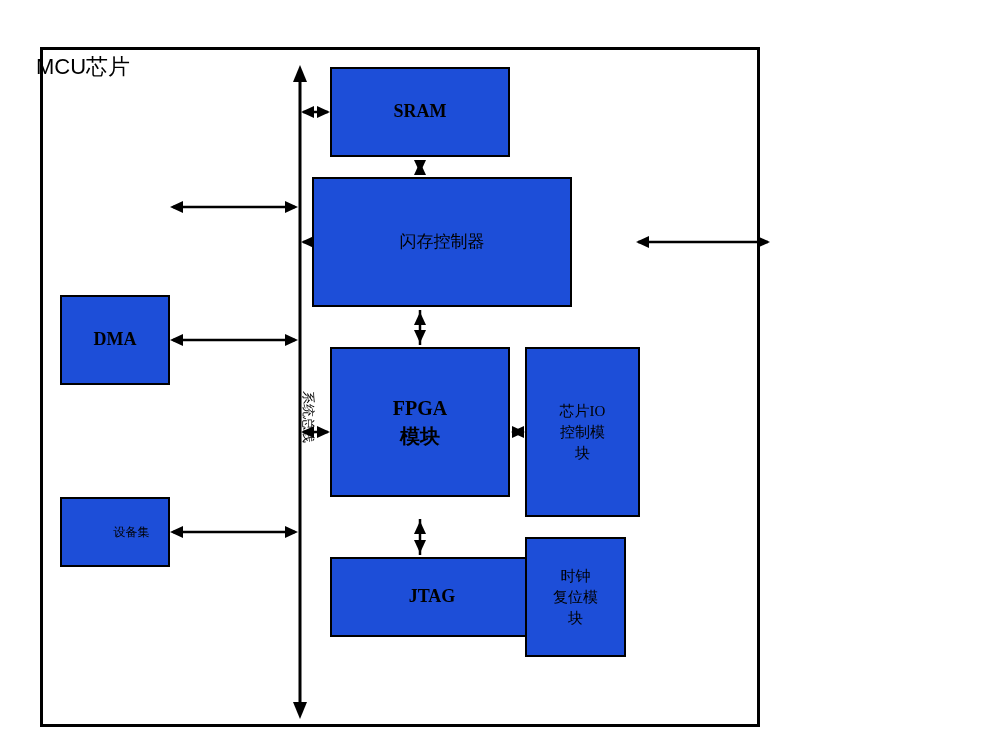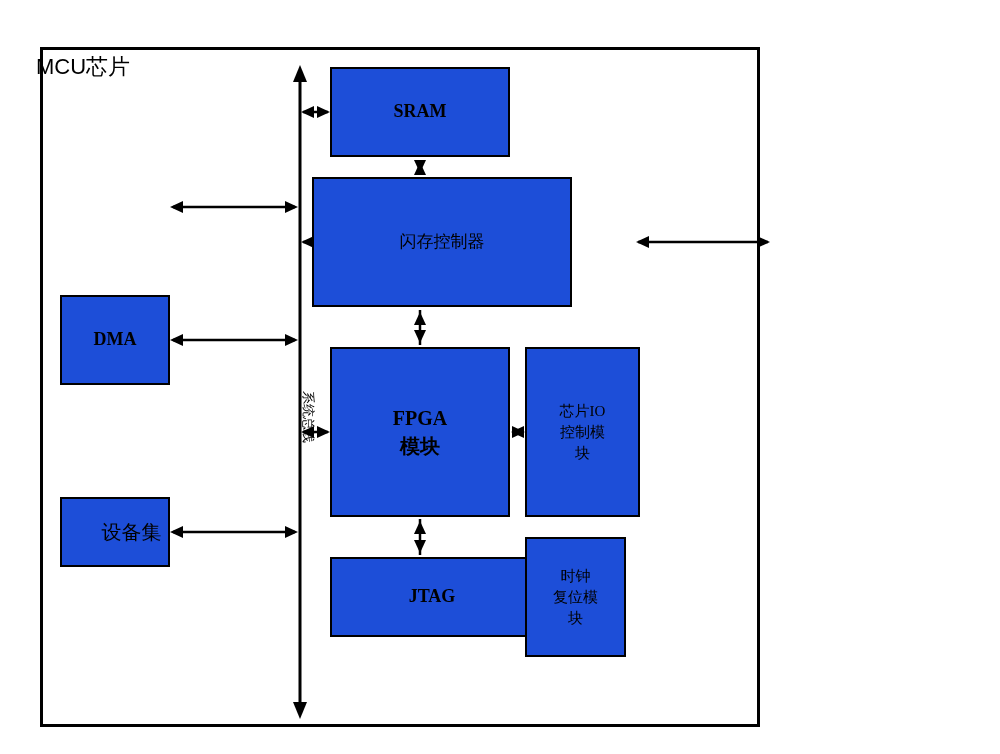--- a/index.html
+++ b/index.html
@@ -124,27 +124,27 @@
 
     <line x1="400" y1="502" x2="400" y2="538" stroke="#000" stroke-width="2.5"></line>
     <polygon points="400,504 394,517 406,517" fill="#000"></polygon>
     <polygon points="400,536 394,523 406,523" fill="#000"></polygon>
 
   </svg>
 
 
   <div class="block block-bold" style="left:40px; top:278px; width:110px; height:90px;">DMA</div>
 
-  <div class="block" style="left:40px; top:480px; width:110px; height:70px; font-size:20px;padding-left:33px;">设备集</div>
+  <div class="block" style="left:40px; top:480px; width:110px; height:70px; font-size:12px;padding-left:33px;">设备集</div>
 
   <div class="block block-bold" style="left:310px; top:50px; width:180px; height:90px;">SRAM</div>
 
   <div class="block" style="left:292px; top:160px; width:260px; height:130px; font-size:17px;">闪存控制器</div>
 
-  <div class="block" style="left:310px; top:330px; width:180px; height:170px; font-size:20px; font-weight:bold;">
+  <div class="block" style="left:310px; top:330px; width:180px; height:150px; font-size:20px; font-weight:bold;">
     <span style="white-space:pre-line; font-weight:bold; font-size:20px;">FPGA
 模块</span>
   </div>
 
   <div class="block block-bold" style="left:310px; top:540px; width:204px; height:80px;">JTAG</div>
 
   <div class="block" style="left:505px; top:330px; width:115px; height:170px; font-size:15px;">
     <span style="white-space:pre-line;">芯片IO
 控制模
 块</span>

